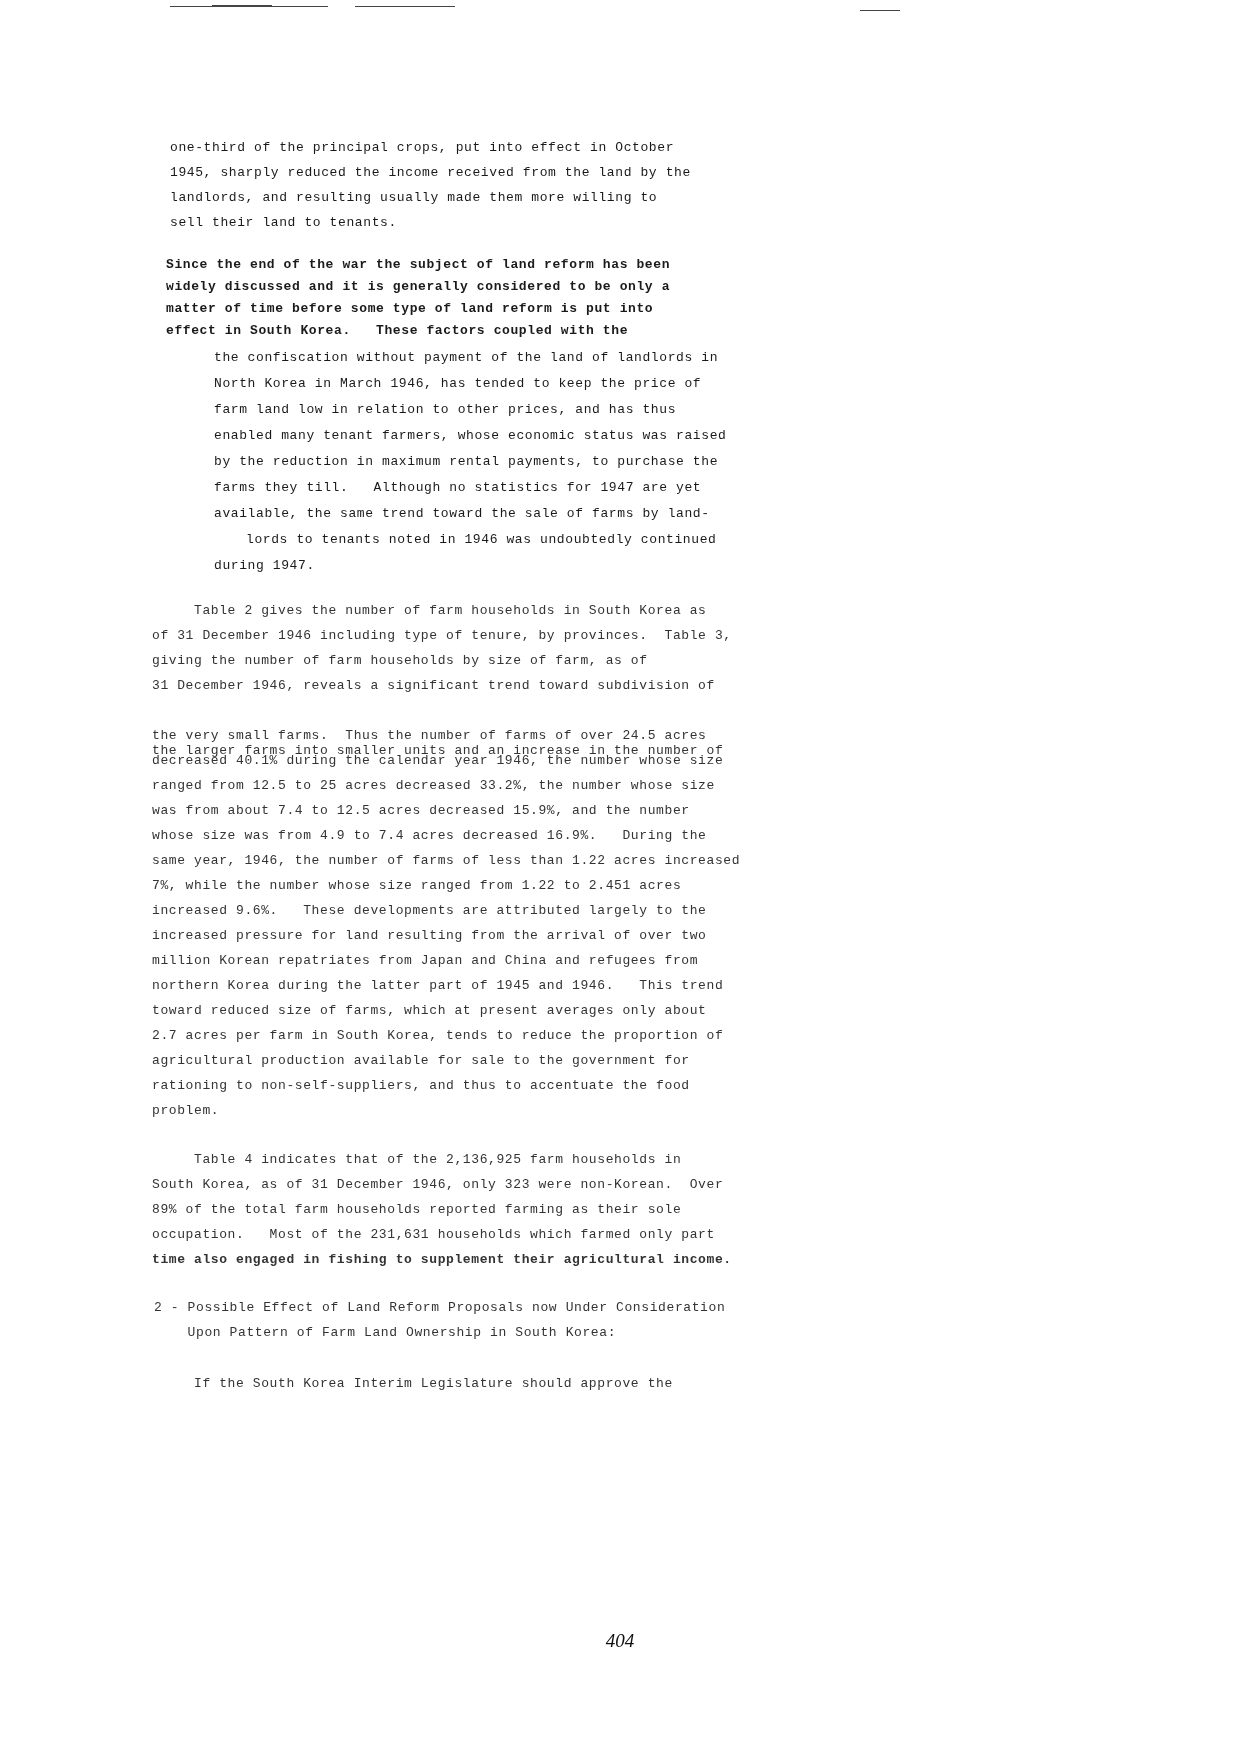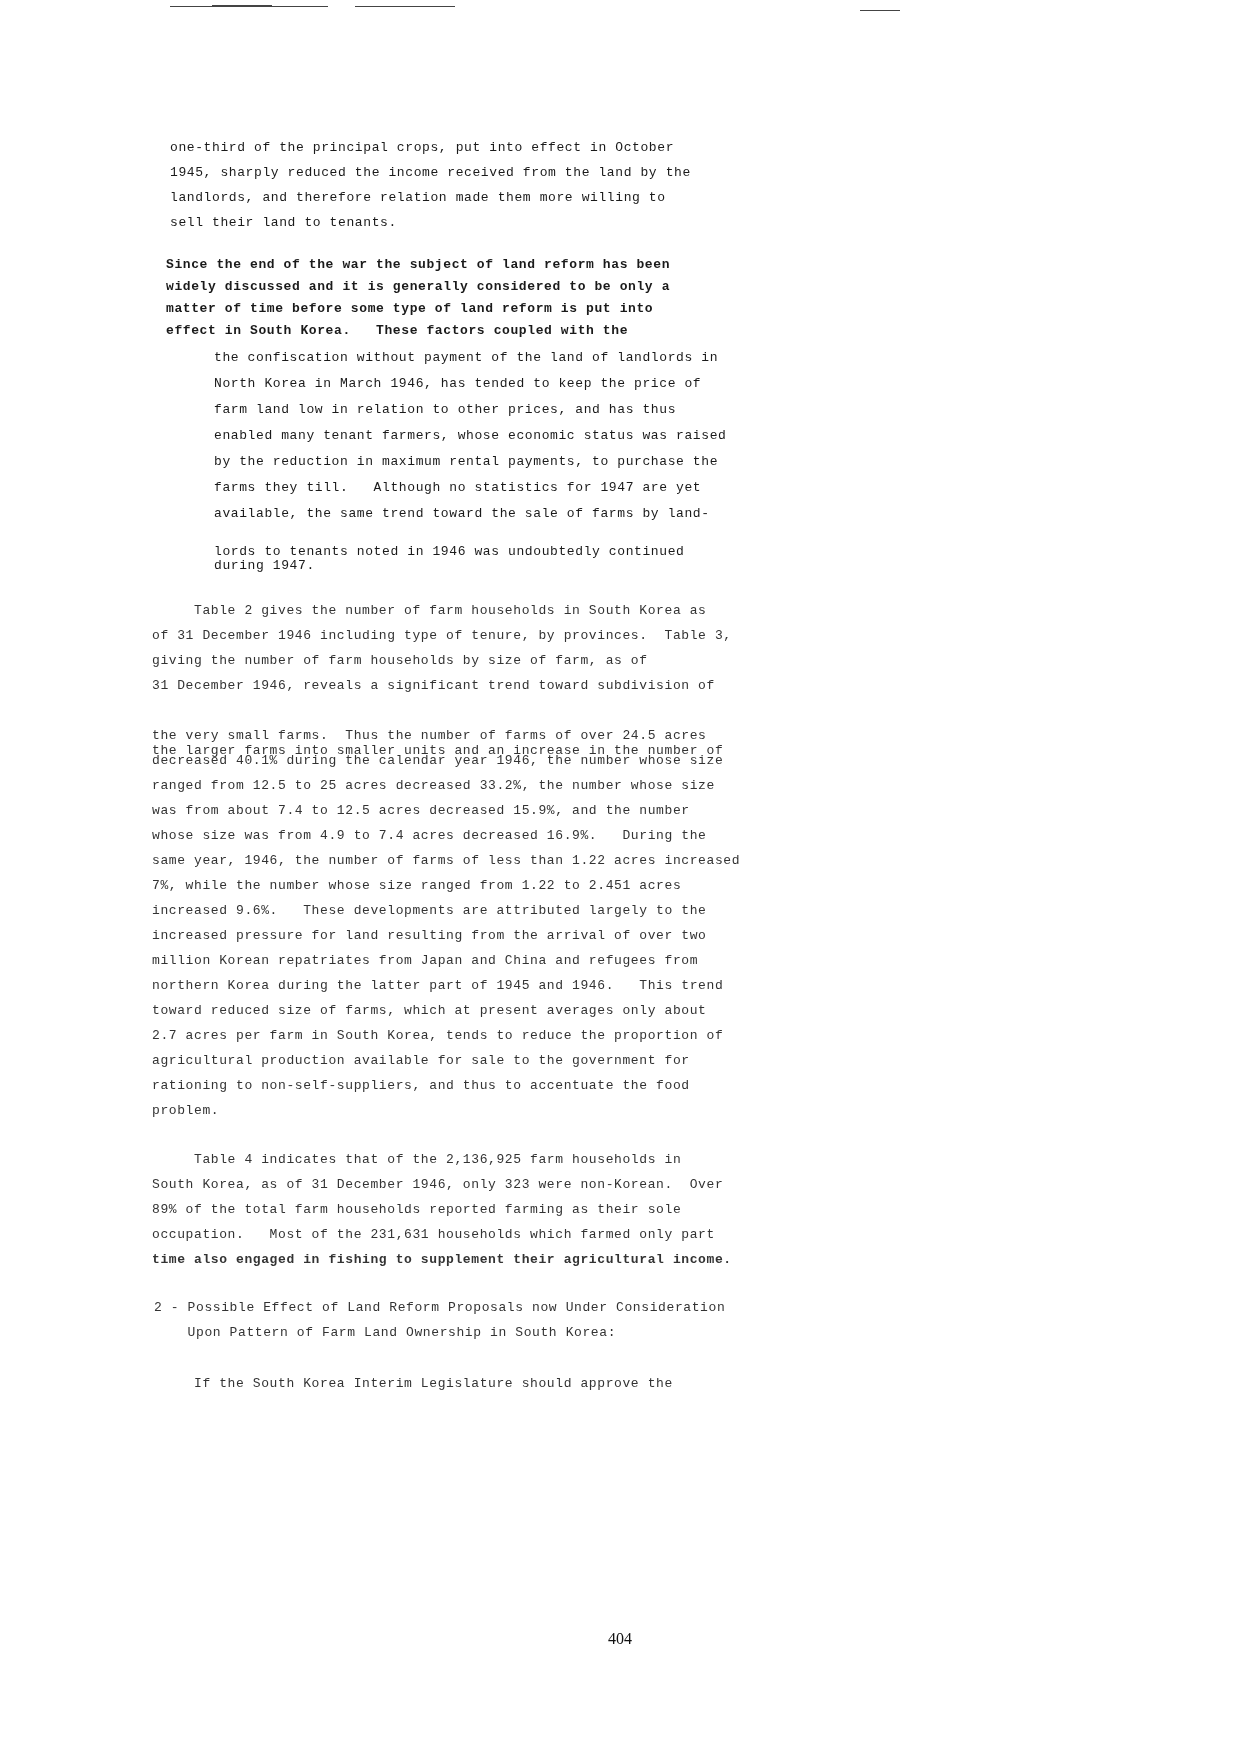--- a/index.html
+++ b/index.html
@@ -13,57 +13,57 @@
     position: absolute; white-space: pre; font-size: 13px; line-height: 26px;
     letter-spacing: 0.6px;
   }
   .p1 { left: 170px; }
   .p2 { left: 166px; font-weight: bold; }
   .p3 { left: 214px; }
   .body-par { left: 152px; }
   .heading { left: 154px; }
   .page-num {
     position: absolute; top: 1630px; left: 0; width: 1240px; text-align: center;
-    font-family: "Liberation Serif", "DejaVu Serif", serif; font-size: 16px; color: #111;
+    font-family: "Liberation Serif", "DejaVu Serif", serif; font-size: 19px; color: #111; font-style: italic;
   }
   .faint { color: #333; }
 </style>
 </head>
 <body>
 
 <div>
   <div class="top-rule" style="left:170px;width:120px;"></div>
   <div class="top-rule" style="left:212px;width:60px;top:5px;"></div>
   <div class="top-rule" style="left:258px;width:70px;"></div>
   <div class="top-rule" style="left:355px;width:100px;"></div>
   <div class="top-rule" style="left:860px;width:40px;top:10px;"></div>
 
   <div>
     <div class="line p1" style="top:135px;">one-third of the principal crops, put into effect in October</div>
     <div class="line p1" style="top:160px;">1945, sharply reduced the income received from the land by the</div>
-    <div class="line p1" style="top:185px;">landlords, and therefore relation made them more willing to</div>
+    <div class="line p1" style="top:185px;">landlords, and resulting usually made them more willing to</div>
     <div class="line p1" style="top:210px;">sell their land to tenants.</div>
   </div>
 
   <div>
     <div class="line p2" style="top:252px;">Since the end of the war the subject of land reform has been</div>
     <div class="line p2" style="top:274px;">widely discussed and it is generally considered to be only a</div>
     <div class="line p2" style="top:296px;">matter of time before some type of land reform is put into</div>
     <div class="line p2" style="top:318px;">effect in South Korea.   These factors coupled with the</div>
   </div>
 
   <div>
     <div class="line p3" style="top:345px;">the confiscation without payment of the land of landlords in</div>
     <div class="line p3" style="top:371px;">North Korea in March 1946, has tended to keep the price of</div>
     <div class="line p3" style="top:397px;">farm land low in relation to other prices, and has thus</div>
     <div class="line p3" style="top:423px;">enabled many tenant farmers, whose economic status was raised</div>
     <div class="line p3" style="top:449px;">by the reduction in maximum rental payments, to purchase the</div>
     <div class="line p3" style="top:475px;">farms they till.   Although no statistics for 1947 are yet</div>
     <div class="line p3" style="top:501px;">available, the same trend toward the sale of farms by land-</div>
-    <div class="line p3" style="top:539px;">lords to tenants noted in 1946 was undoubtedly continued</div>
+    <div class="line p3" style="top:527px;margin-left:32px;">lords to tenants noted in 1946 was undoubtedly continued</div>
     <div class="line p3" style="top:553px;">during 1947.</div>
   </div>
 
   <div class="faint">
     <div class="line body-par" style="top:598px;">     Table 2 gives the number of farm households in South Korea as</div>
     <div class="line body-par" style="top:623px;">of 31 December 1946 including type of tenure, by provinces.  Table 3,</div>
     <div class="line body-par" style="top:648px;">giving the number of farm households by size of farm, as of</div>
     <div class="line body-par" style="top:673px;">31 December 1946, reveals a significant trend toward subdivision of</div>
     <div class="line body-par" style="top:698px;margin-top:40px;">the larger farms into smaller units and an increase in the number of</div>
     <div class="line body-par" style="top:723px;">the very small farms.  Thus the number of farms of over 24.5 acres</div>

